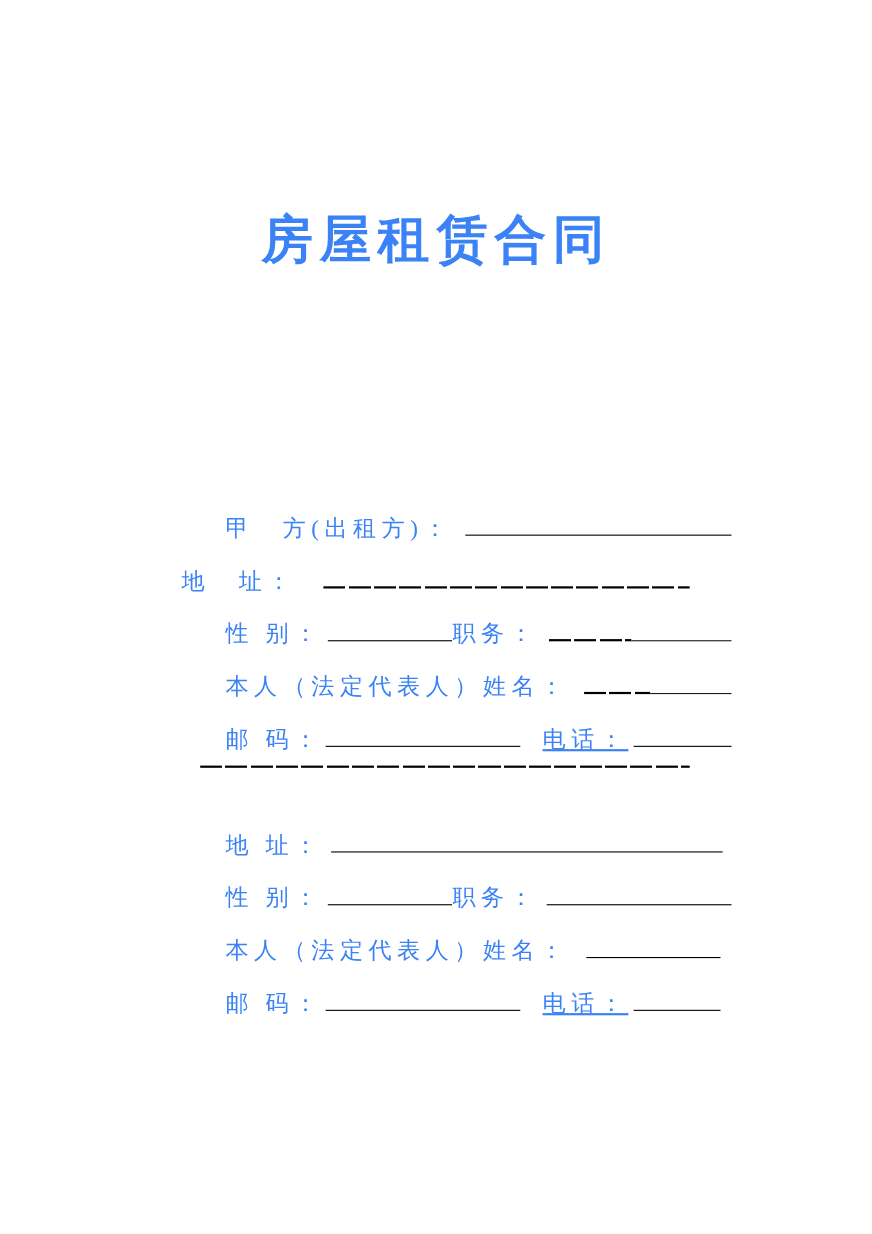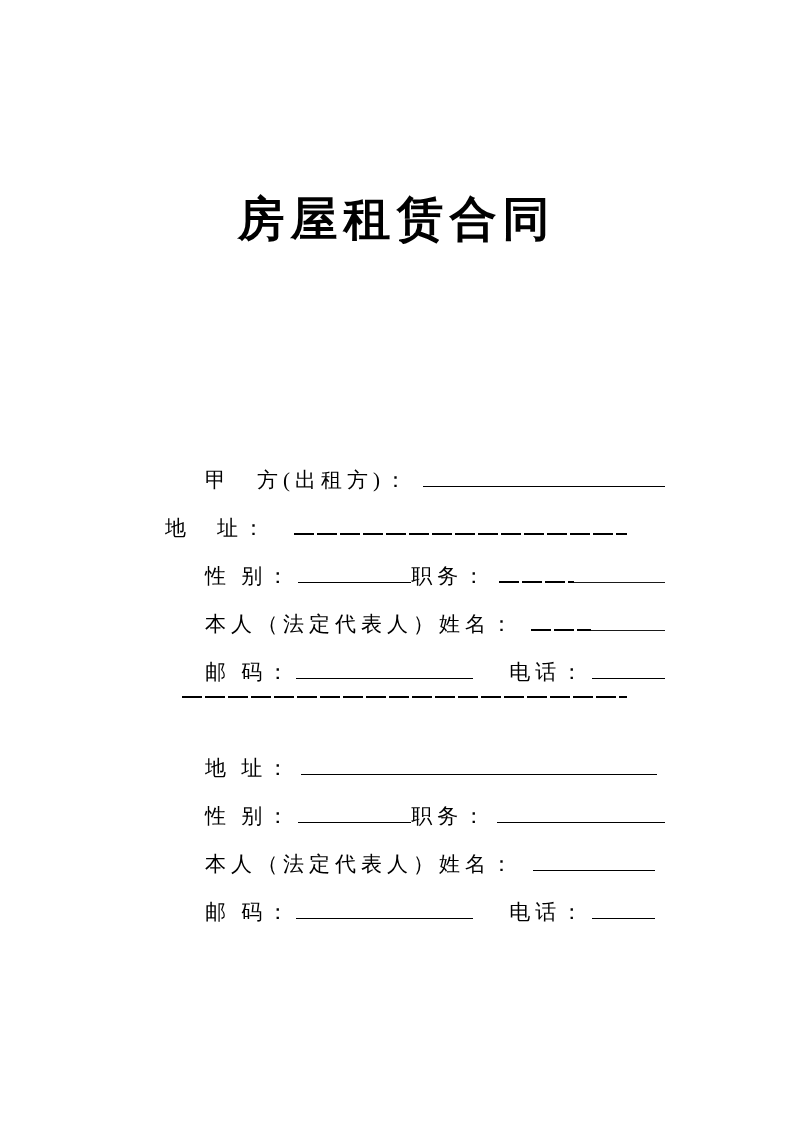--- a/index.html
+++ b/index.html
@@ -3,21 +3,21 @@
 <meta charset="utf-8">
 <style>
   html, body { margin: 0; padding: 0; background: #fff; }
   .page {
     position: relative;
     width: 793px;
     height: 1122px;
     background: #ffffff;
     overflow: hidden;
     font-family: "Liberation Serif", "DejaVu Serif", serif;
-    color: #000000;
+    color: #3b82f6;
   }
   .title {
     margin: 196px 0 0 0;
     text-align: center;
     font-size: 47px;
     line-height: 1;
     font-weight: bold;
     letter-spacing: 6px;
     white-space: pre;
   }
@@ -66,21 +66,21 @@
   .w75  { width: 75px; }
   .w60  { width: 60px; }
   .ml3  { margin-left: 3px; }
   .ml5  { margin-left: 5px; }
   .ml8  { margin-left: 8px; }
   .ml10 { margin-left: 10px; }
   .ml12 { margin-left: 12px; }
   .ml14 { margin-left: 14px; }
   .ml16 { margin-left: 16px; }
   .ml17 { margin-left: 17px; }
-  .ml20 { margin-left: 36px; }
+  .ml20 { margin-left: 20px; text-decoration: underline; }
   .ml25 { margin-left: 25px; }
   .mr8  { margin-right: 8px; }
   .mr10 { margin-right: 10px; }
   .mr38 { margin-right: 38px; }
 </style>
 </head>
 <body>
 
 <div class="page">
 

